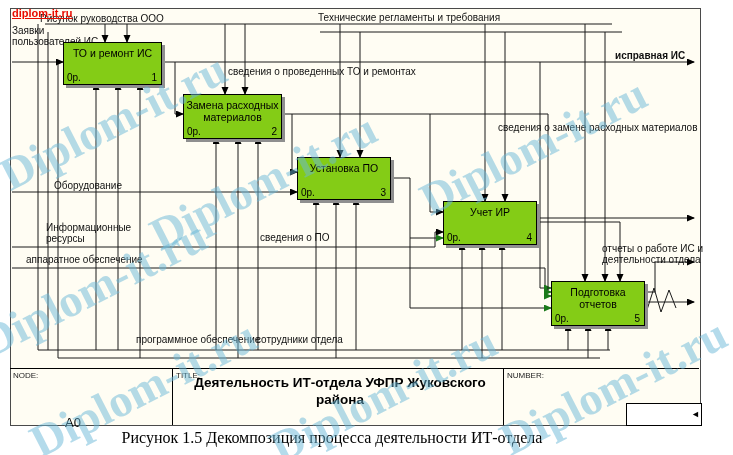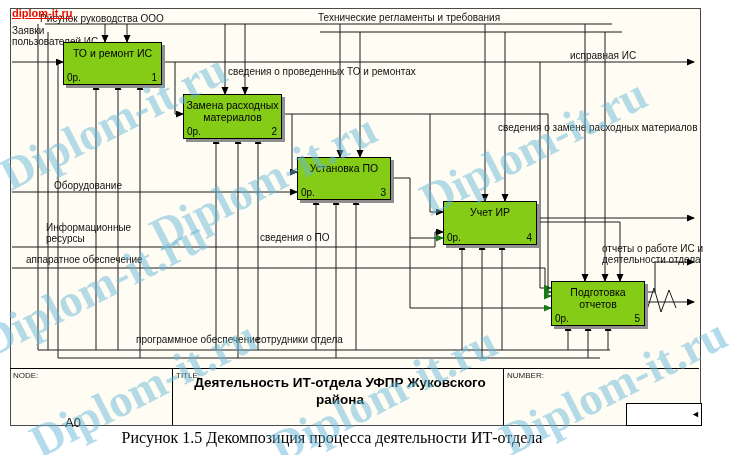--- a/index.html
+++ b/index.html
@@ -102,21 +102,21 @@
       <polyline points="643,302 694,302" marker-end="url(#mb)"></polyline>
       <polyline points="643,292 655,292 655,262 694,262" marker-end="url(#mb)"></polyline>
       <polyline points="645,316 654,288 661,312 669,290 676,308"></polyline>
     </g>
   </svg>
 
   <div class="lbl wrap" style="left:12px;top:25px;width:88px;">Заявки пользователей ИС</div>
   <div class="lbl" style="left:40px;top:13px;">Рисунок руководства ООО</div>
   <div class="lbl" style="left:318px;top:12px;">Технические регламенты и требования</div>
   <div class="lbl" style="left:228px;top:66px;">сведения о проведенных ТО и ремонтах</div>
-  <div class="lbl" style="left:570px;top:50px;">исправная ИС</div>
+  <div class="lbl" style="left:615px;top:50px;font-weight:bold;">исправная ИС</div>
   <div class="lbl" style="left:450px;top:122px;margin-left:48px;">сведения о замене расходных материалов</div>
   <div class="lbl" style="left:54px;top:180px;">Оборудование</div>
   <div class="lbl wrap" style="left:46px;top:222px;width:95px;">Информационные ресурсы</div>
   <div class="lbl" style="left:260px;top:232px;">сведения о ПО</div>
   <div class="lbl wrap" style="left:602px;top:243px;width:102px;">отчеты о работе ИС и деятельности отдела</div>
   <div class="lbl" style="left:26px;top:254px;">аппаратное обеспечение</div>
   <div class="lbl" style="left:136px;top:334px;">программное обеспечение</div>
   <div class="lbl" style="left:256px;top:334px;">сотрудники отдела</div>
 
   <div class="box" style="left:63px;top:42px;width:97px;height:41px;">

